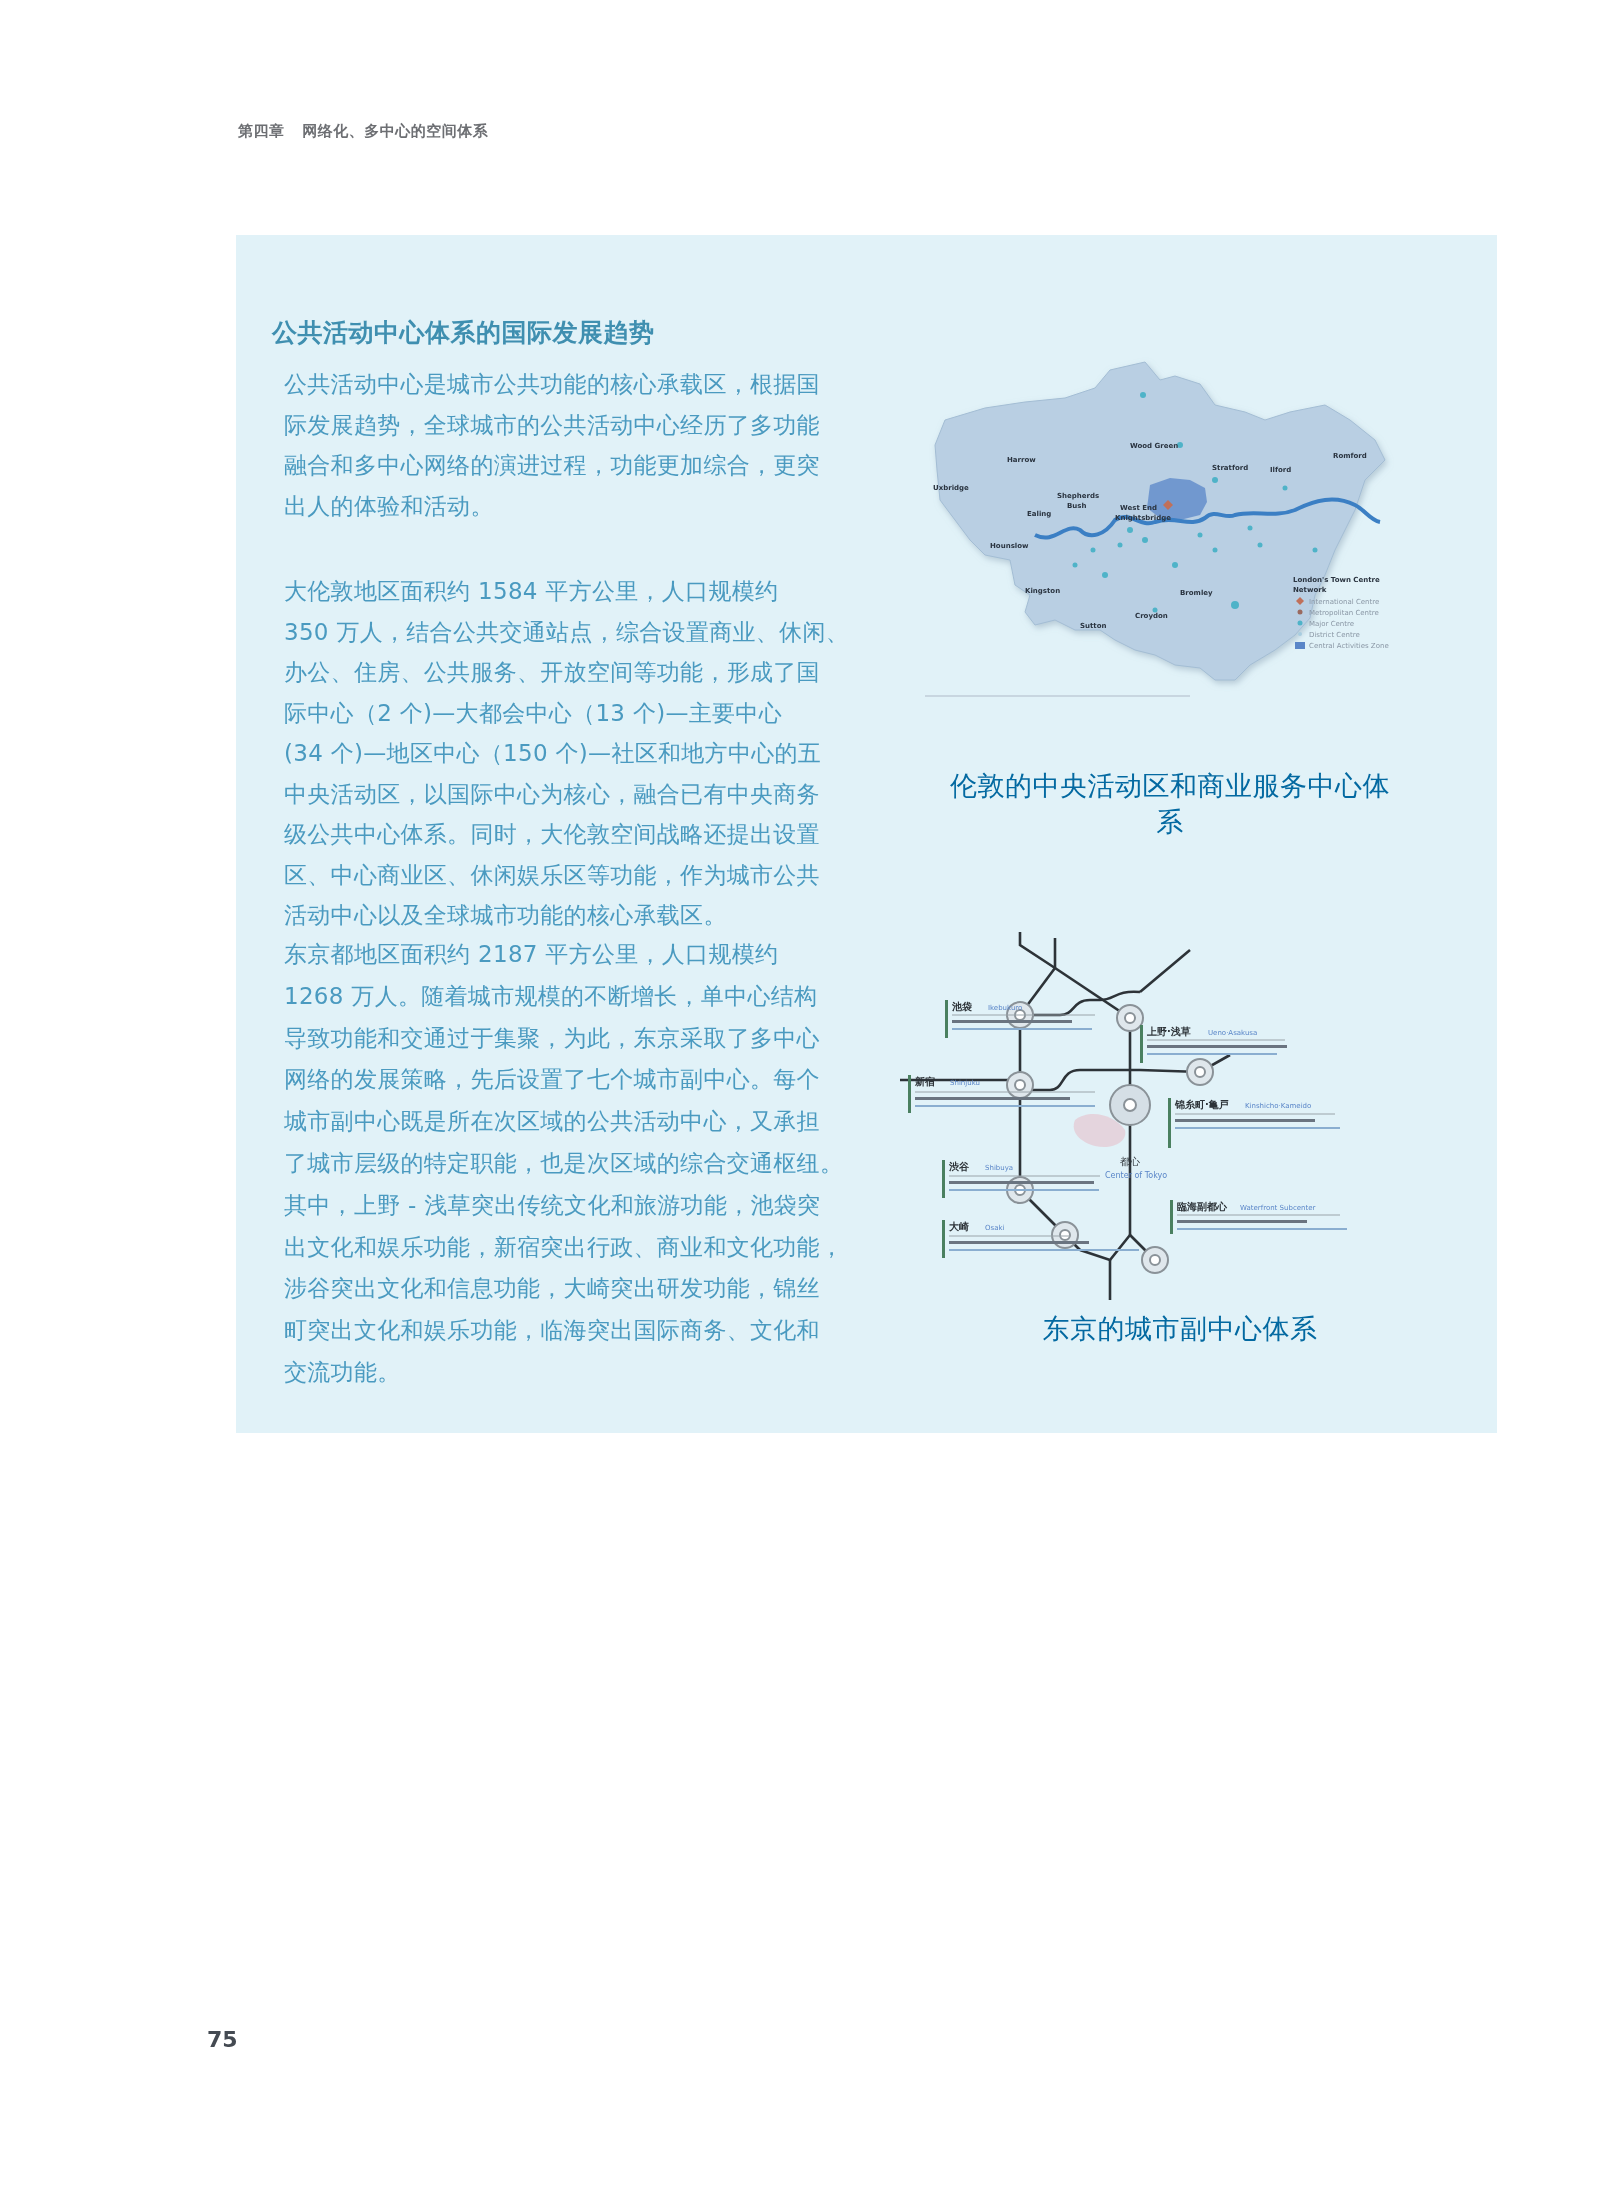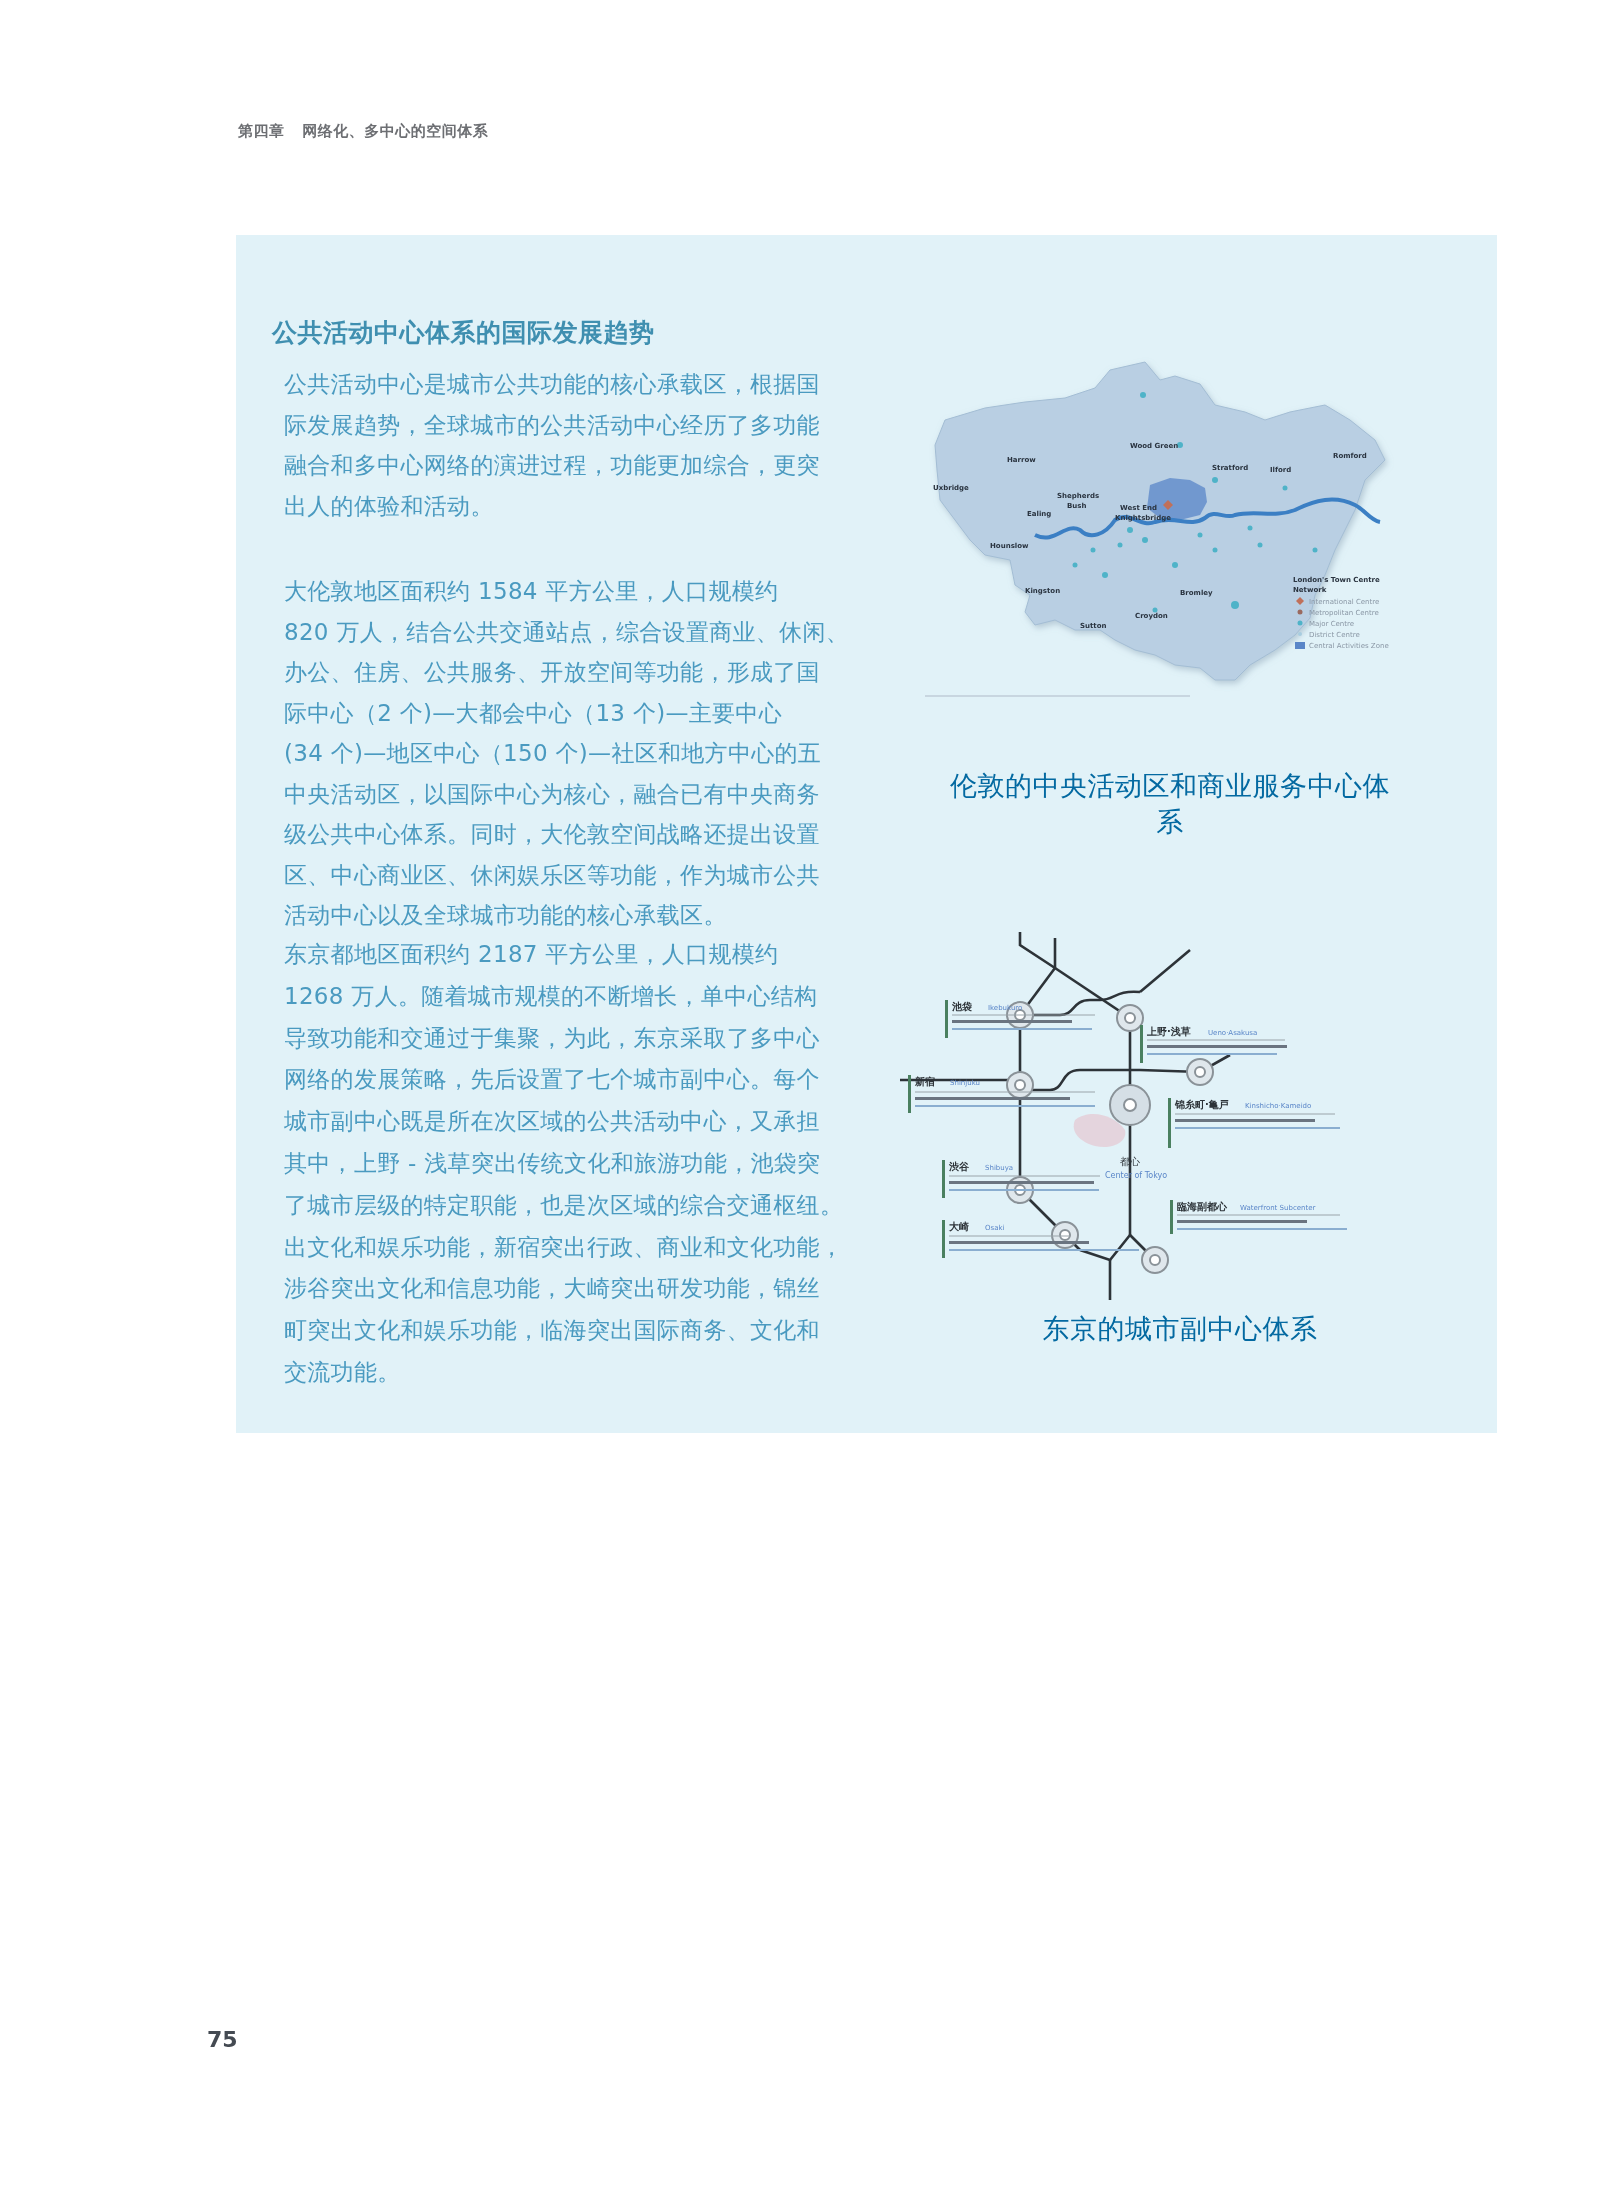--- a/index.html
+++ b/index.html
@@ -56,38 +56,38 @@
 
 <div class="para p1">
   <span class="ln">公共活动中心是城市公共功能的核心承载区，根据国</span>
   <span class="ln">际发展趋势，全球城市的公共活动中心经历了多功能</span>
   <span class="ln">融合和多中心网络的演进过程，功能更加综合，更突</span>
   <span class="ln">出人的体验和活动。</span>
 </div>
 
 <div class="para p2">
   <span class="ln">大伦敦地区面积约 1584 平方公里，人口规模约</span>
-  <span class="ln">820 万人，结合公共交通站点，综合设置商业、休闲、</span>
+  <span class="ln">350 万人，结合公共交通站点，综合设置商业、休闲、</span>
   <span class="ln">办公、住房、公共服务、开放空间等功能，形成了国</span>
   <span class="ln">际中心（2 个)—大都会中心（13 个)—主要中心</span>
   <span class="ln">(34 个)—地区中心（150 个)—社区和地方中心的五</span>
   <span class="ln">中央活动区，以国际中心为核心，融合已有中央商务</span>
   <span class="ln">级公共中心体系。同时，大伦敦空间战略还提出设置</span>
   <span class="ln">区、中心商业区、休闲娱乐区等功能，作为城市公共</span>
   <span class="ln">活动中心以及全球城市功能的核心承载区。</span>
 </div>
 
 <div class="para p3">
   <span class="ln">东京都地区面积约 2187 平方公里，人口规模约</span>
   <span class="ln">1268 万人。随着城市规模的不断增长，单中心结构</span>
   <span class="ln">导致功能和交通过于集聚，为此，东京采取了多中心</span>
   <span class="ln">网络的发展策略，先后设置了七个城市副中心。每个</span>
   <span class="ln">城市副中心既是所在次区域的公共活动中心，又承担</span>
+  <span class="ln">了城市层级的特定职能，也是次区域的综合交通枢纽。</span>
   <span class="ln">其中，上野 - 浅草突出传统文化和旅游功能，池袋突</span>
-  <span class="ln">了城市层级的特定职能，也是次区域的综合交通枢纽。</span>
   <span class="ln">出文化和娱乐功能，新宿突出行政、商业和文化功能，</span>
   <span class="ln">涉谷突出文化和信息功能，大崎突出研发功能，锦丝</span>
   <span class="ln">町突出文化和娱乐功能，临海突出国际商务、文化和</span>
   <span class="ln">交流功能。</span>
 </div>
 
 <div class="fig fig-london">
   <svg width="510" height="370" viewBox="0 0 510 370">
     <defs>
       <filter id="shadow" x="-5%" y="-5%" width="110%" height="110%">

